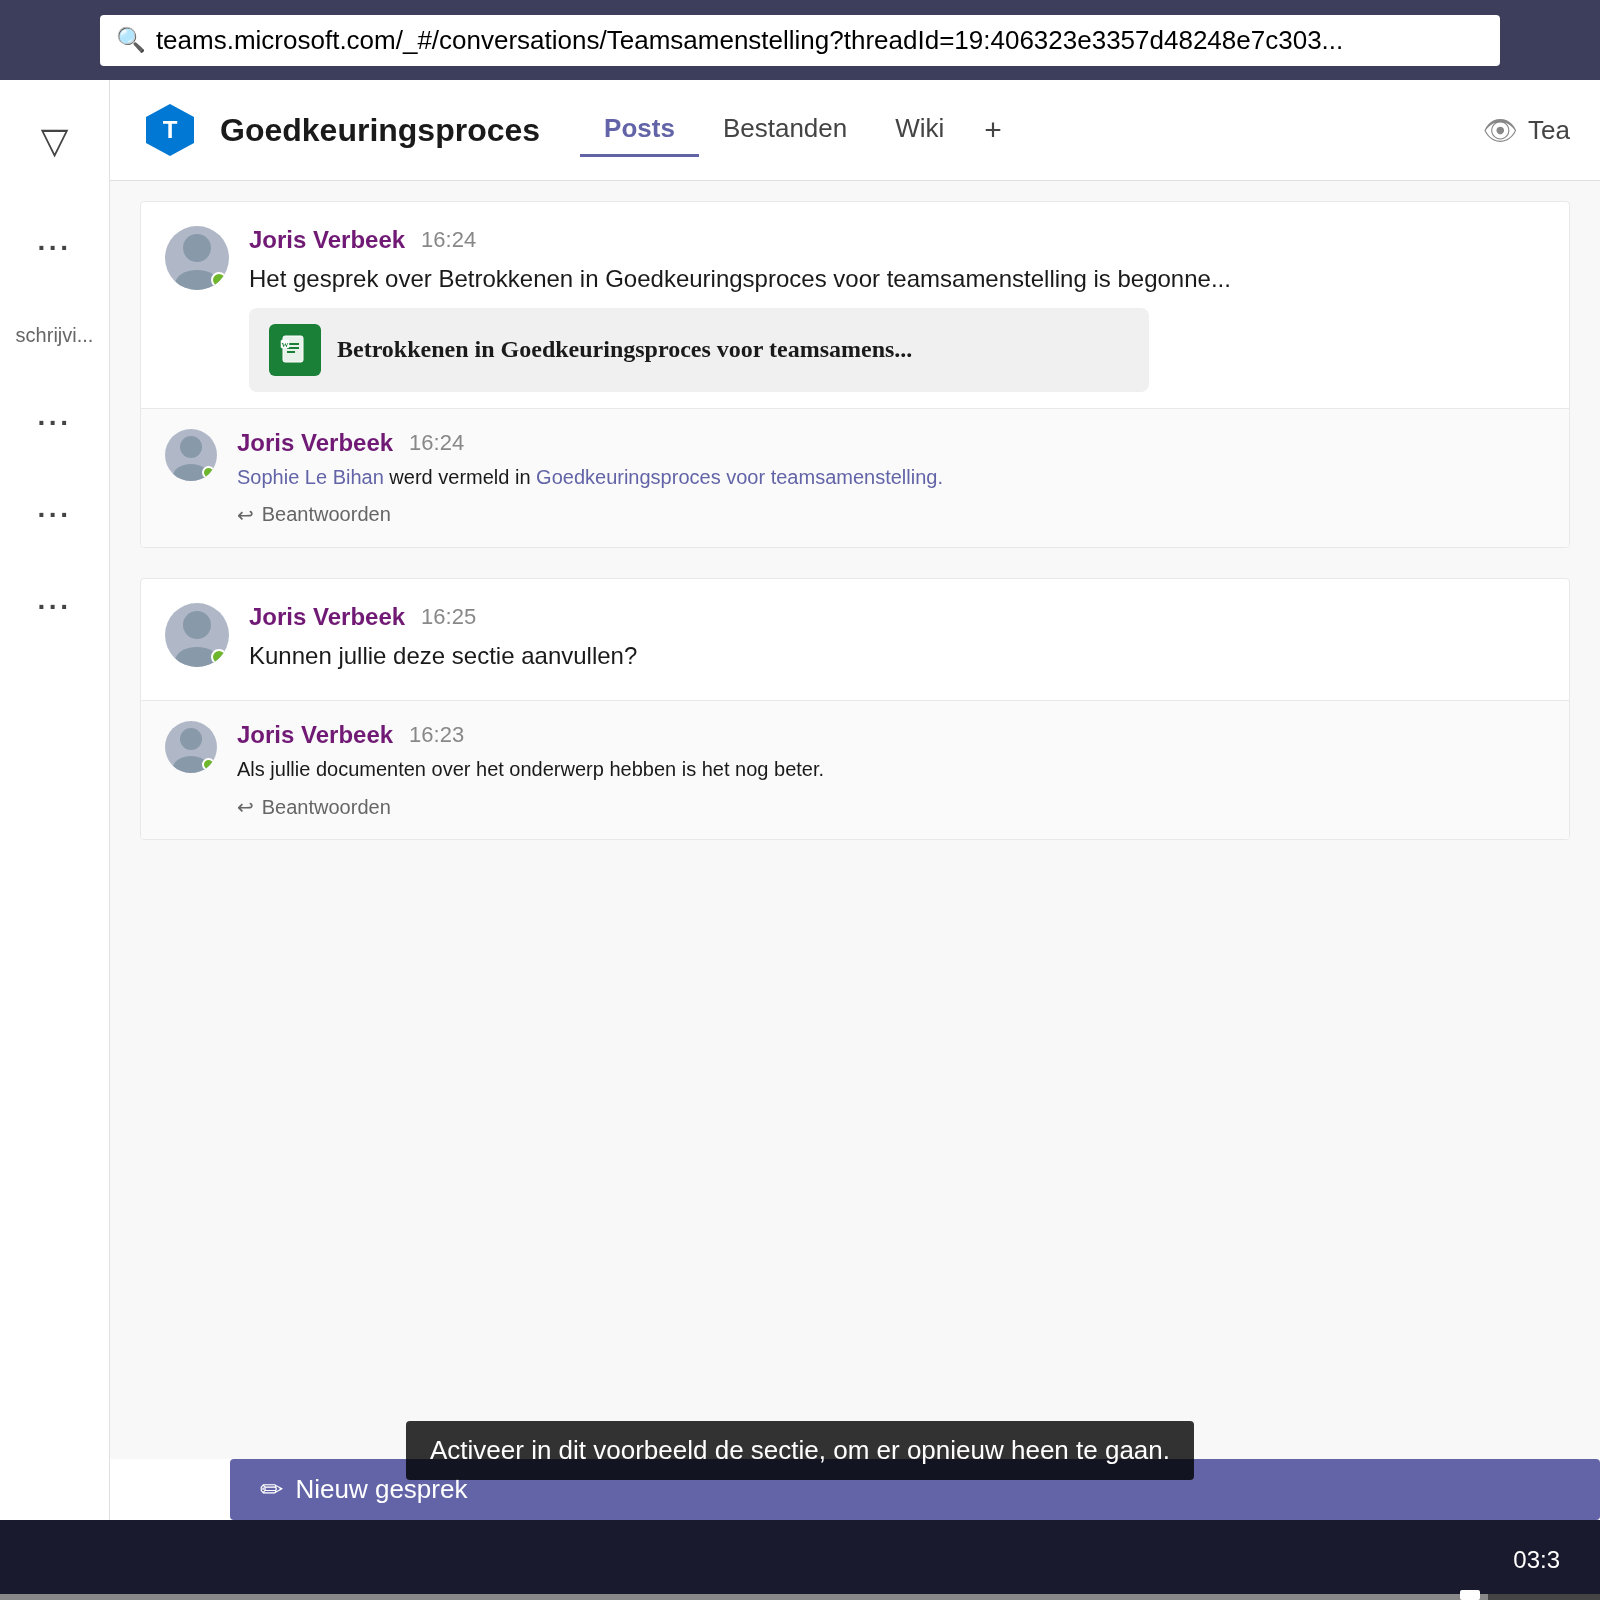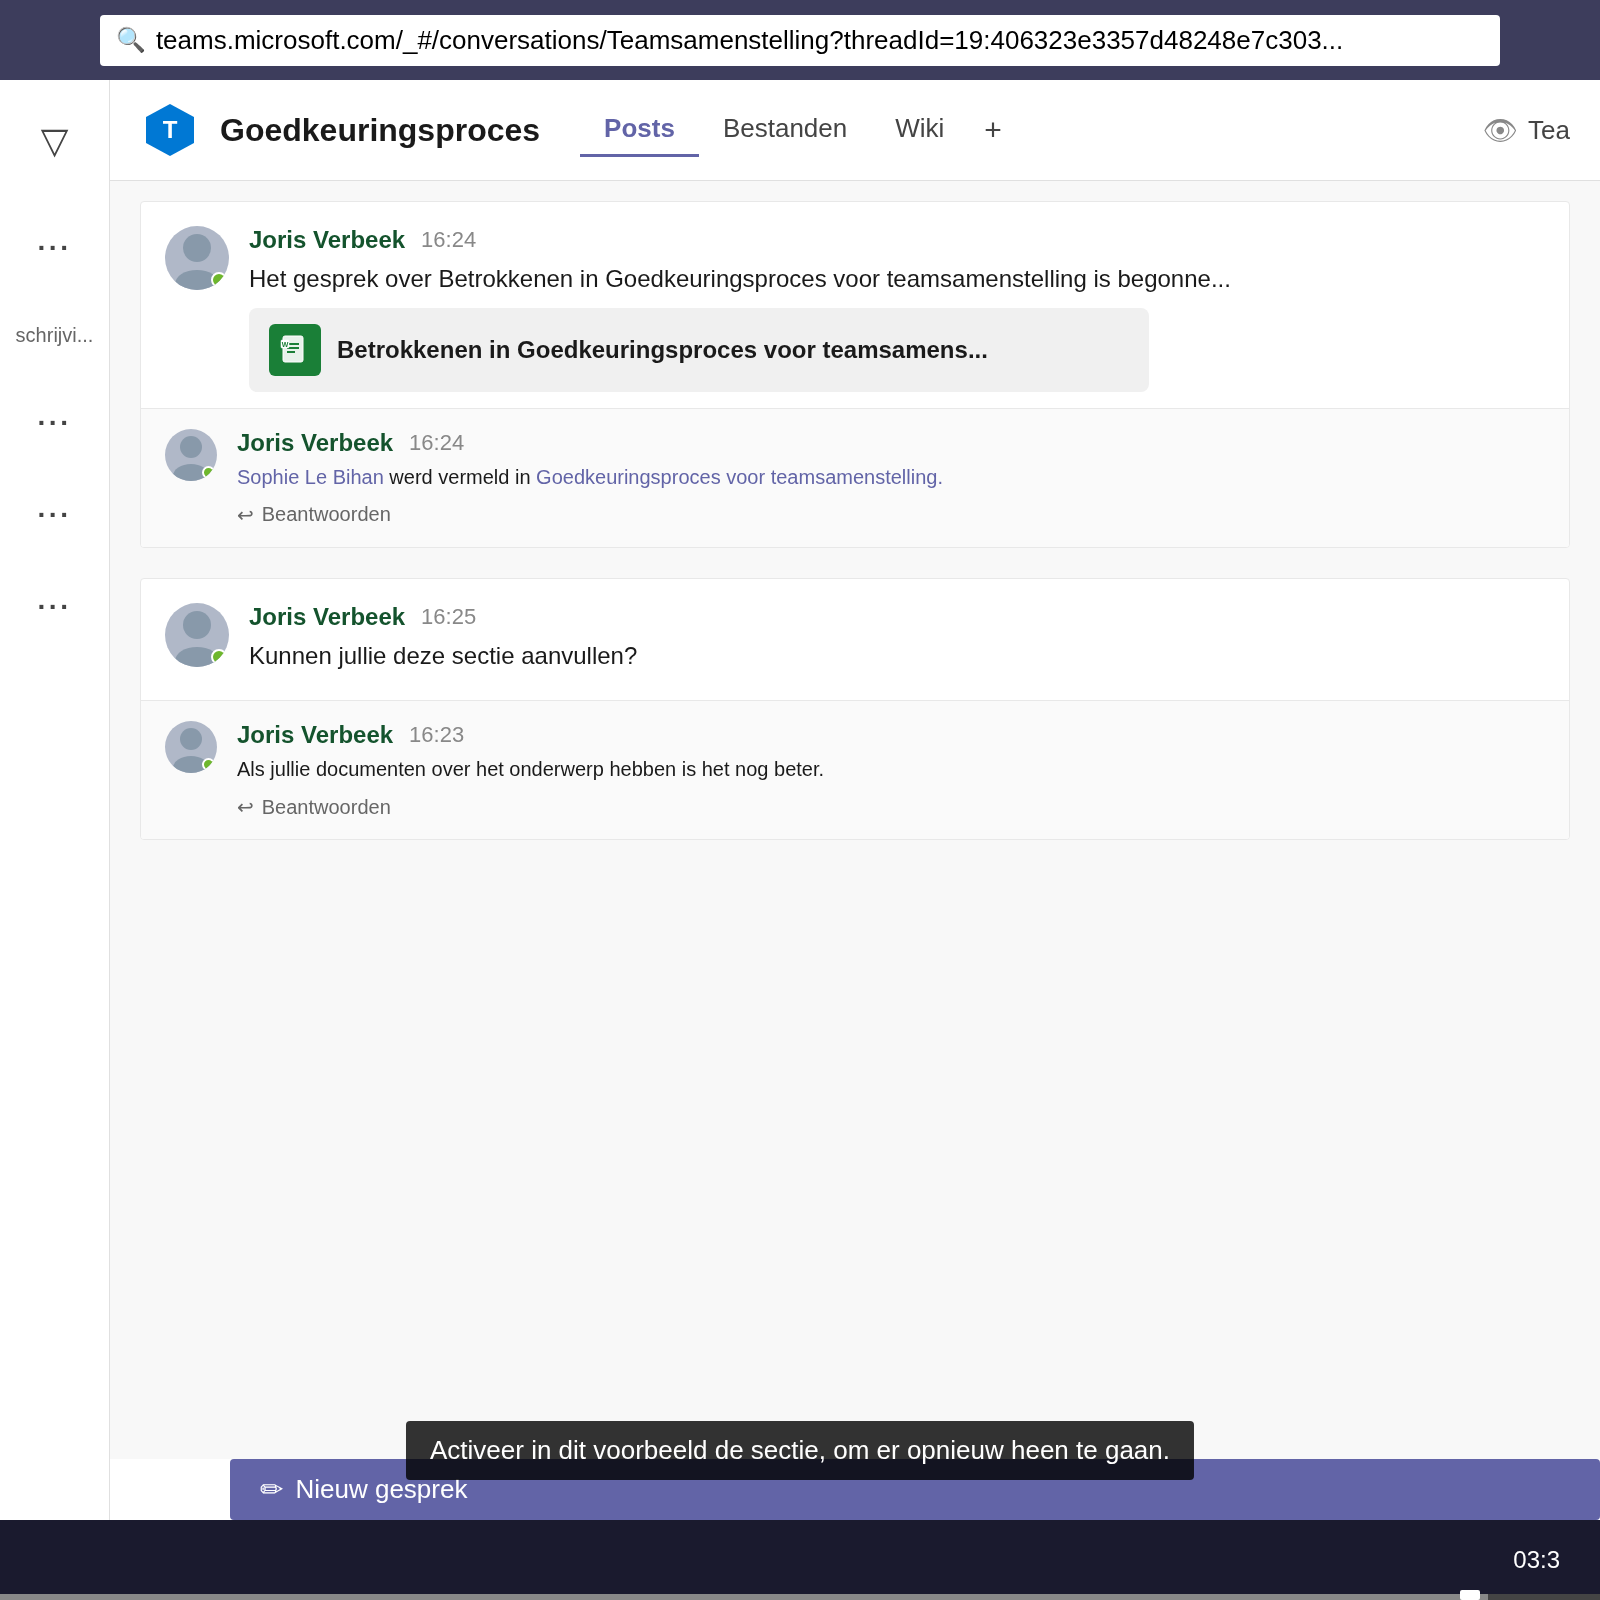--- a/index.html
+++ b/index.html
@@ -186,21 +186,21 @@
     }
     .msg-header {
       display: flex;
       align-items: center;
       gap: 16px;
       margin-bottom: 8px;
     }
     .msg-author {
       font-size: 24px;
       font-weight: 600;
-      color: #14532d;
+      color: #701a75;
       text-align: right;
     }
     .msg-time {
       font-size: 22px;
       color: #888;
     }
     .msg-text {
       font-size: 24px;
       color: #1a1a1a;
       line-height: 1.4;
@@ -210,20 +210,21 @@
     
     .attachment-card {
       background: #f0f0f0;
       border-radius: 8px;
       padding: 16px 20px;
       display: flex;
       align-items: center;
       gap: 16px;
       max-width: 900px;
       cursor: pointer;
+      font-family: Liberation Serif, serif;
     }
     .attachment-icon {
       width: 52px;
       height: 52px;
       background: #1a7f37;
       border-radius: 6px;
       display: flex;
       align-items: center;
       justify-content: center;
       flex-shrink: 0;

